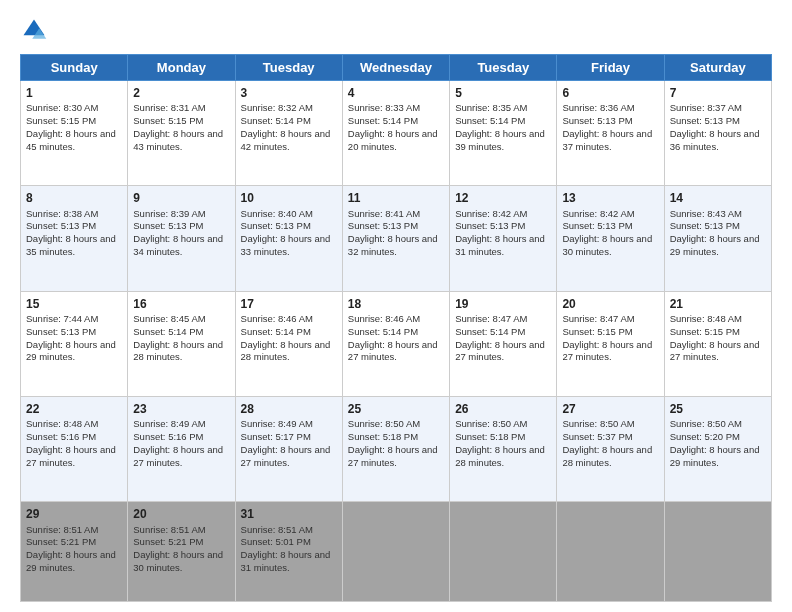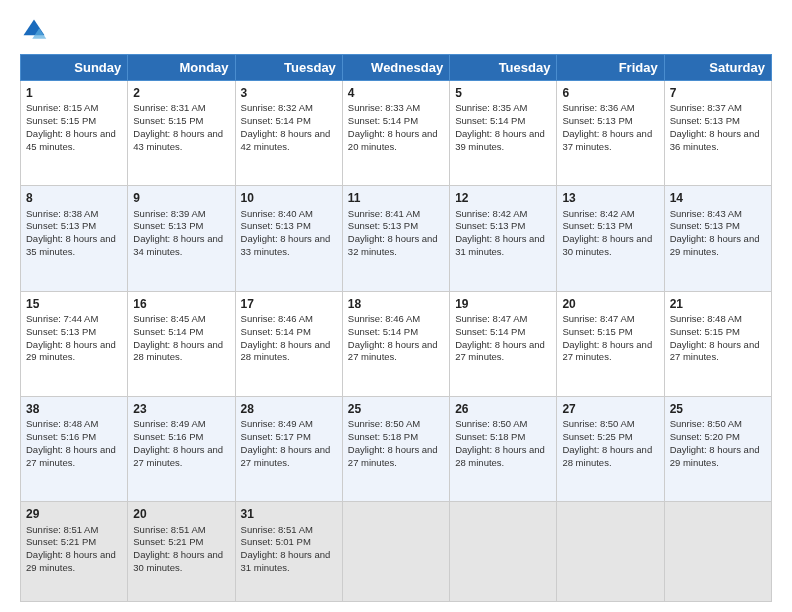--- a/index.html
+++ b/index.html
@@ -66,39 +66,39 @@
       border: 1px solid #ccc;
       border-collapse: collapse;
       width: 100%;
       table-layout: fixed;
     }
     .calendar th {
       background: #2a6db5;
       color: #fff;
       font-size: 13px;
       font-weight: bold;
-      text-align: right;
+      text-align: center;
       padding: 5px 6px;
       border: 1px solid #4a8dcf;
     }
     .calendar td {
       vertical-align: top;
       border: 1px solid #ccc;
       padding: 4px 5px;
       font-size: 9.5px;
       color: #333;
       line-height: 1.35;
       width: calc(100% / 7);
     }
     .calendar tr.week-row td {
       height: 82px;
     }
     .calendar tr.last-row td {
       height: 66px;
-      background: #e5e5e5;
+      background: #a3a3a3;
     }
     .day-num {
       font-size: 12px;
       font-weight: bold;
       color: #222;
       display: block;
       margin-bottom: 1px;
     }
     .empty-cell {
       background: #f5f5f5;
@@ -135,21 +135,21 @@
           <th>Monday</th>
           <th>Tuesday</th>
           <th>Wednesday</th>
           <th>Tuesday</th>
           <th>Friday</th>
           <th>Saturday</th>
         </tr>
     </thead>
     <tbody id="calendar-body">
     <tr class="week-row">
-          <td><span class="day-num">1</span><span>Sunrise: 8:15 AM</span><br><span>Sunset: 5:15 PM</span><br><span>Daylight: 8 hours and 45 minutes.</span></td>
+          <td><span class="day-num">1</span><span>Sunrise: 8:30 AM</span><br><span>Sunset: 5:15 PM</span><br><span>Daylight: 8 hours and 45 minutes.</span></td>
           <td><span class="day-num">2</span><span>Sunrise: 8:31 AM</span><br><span>Sunset: 5:15 PM</span><br><span>Daylight: 8 hours and 43 minutes.</span></td>
           <td><span class="day-num">3</span><span>Sunrise: 8:32 AM</span><br><span>Sunset: 5:14 PM</span><br><span>Daylight: 8 hours and 42 minutes.</span></td>
           <td><span class="day-num">4</span><span>Sunrise: 8:33 AM</span><br><span>Sunset: 5:14 PM</span><br><span>Daylight: 8 hours and 20 minutes.</span></td>
           <td><span class="day-num">5</span><span>Sunrise: 8:35 AM</span><br><span>Sunset: 5:14 PM</span><br><span>Daylight: 8 hours and 39 minutes.</span></td>
           <td><span class="day-num">6</span><span>Sunrise: 8:36 AM</span><br><span>Sunset: 5:13 PM</span><br><span>Daylight: 8 hours and 37 minutes.</span></td>
           <td><span class="day-num">7</span><span>Sunrise: 8:37 AM</span><br><span>Sunset: 5:13 PM</span><br><span>Daylight: 8 hours and 36 minutes.</span></td>
         </tr>
         <tr class="week-row alt-row">
           <td><span class="day-num">8</span><span>Sunrise: 8:38 AM</span><br><span>Sunset: 5:13 PM</span><br><span>Daylight: 8 hours and 35 minutes.</span></td>
           <td><span class="day-num">9</span><span>Sunrise: 8:39 AM</span><br><span>Sunset: 5:13 PM</span><br><span>Daylight: 8 hours and 34 minutes.</span></td>
@@ -162,26 +162,26 @@
         <tr class="week-row">
           <td><span class="day-num">15</span><span>Sunrise: 7:44 AM</span><br><span>Sunset: 5:13 PM</span><br><span>Daylight: 8 hours and 29 minutes.</span></td>
           <td><span class="day-num">16</span><span>Sunrise: 8:45 AM</span><br><span>Sunset: 5:14 PM</span><br><span>Daylight: 8 hours and 28 minutes.</span></td>
           <td><span class="day-num">17</span><span>Sunrise: 8:46 AM</span><br><span>Sunset: 5:14 PM</span><br><span>Daylight: 8 hours and 28 minutes.</span></td>
           <td><span class="day-num">18</span><span>Sunrise: 8:46 AM</span><br><span>Sunset: 5:14 PM</span><br><span>Daylight: 8 hours and 27 minutes.</span></td>
           <td><span class="day-num">19</span><span>Sunrise: 8:47 AM</span><br><span>Sunset: 5:14 PM</span><br><span>Daylight: 8 hours and 27 minutes.</span></td>
           <td><span class="day-num">20</span><span>Sunrise: 8:47 AM</span><br><span>Sunset: 5:15 PM</span><br><span>Daylight: 8 hours and 27 minutes.</span></td>
           <td><span class="day-num">21</span><span>Sunrise: 8:48 AM</span><br><span>Sunset: 5:15 PM</span><br><span>Daylight: 8 hours and 27 minutes.</span></td>
         </tr>
         <tr class="week-row alt-row">
-          <td><span class="day-num">38</span><span>Sunrise: 8:48 AM</span><br><span>Sunset: 5:16 PM</span><br><span>Daylight: 8 hours and 27 minutes.</span></td>
+          <td><span class="day-num">22</span><span>Sunrise: 8:48 AM</span><br><span>Sunset: 5:16 PM</span><br><span>Daylight: 8 hours and 27 minutes.</span></td>
           <td><span class="day-num">23</span><span>Sunrise: 8:49 AM</span><br><span>Sunset: 5:16 PM</span><br><span>Daylight: 8 hours and 27 minutes.</span></td>
           <td><span class="day-num">28</span><span>Sunrise: 8:49 AM</span><br><span>Sunset: 5:17 PM</span><br><span>Daylight: 8 hours and 27 minutes.</span></td>
           <td><span class="day-num">25</span><span>Sunrise: 8:50 AM</span><br><span>Sunset: 5:18 PM</span><br><span>Daylight: 8 hours and 27 minutes.</span></td>
           <td><span class="day-num">26</span><span>Sunrise: 8:50 AM</span><br><span>Sunset: 5:18 PM</span><br><span>Daylight: 8 hours and 28 minutes.</span></td>
-          <td><span class="day-num">27</span><span>Sunrise: 8:50 AM</span><br><span>Sunset: 5:25 PM</span><br><span>Daylight: 8 hours and 28 minutes.</span></td>
+          <td><span class="day-num">27</span><span>Sunrise: 8:50 AM</span><br><span>Sunset: 5:37 PM</span><br><span>Daylight: 8 hours and 28 minutes.</span></td>
           <td><span class="day-num">25</span><span>Sunrise: 8:50 AM</span><br><span>Sunset: 5:20 PM</span><br><span>Daylight: 8 hours and 29 minutes.</span></td>
         </tr>
         <tr class="last-row">
           <td><span class="day-num">29</span><span>Sunrise: 8:51 AM</span><br><span>Sunset: 5:21 PM</span><br><span>Daylight: 8 hours and 29 minutes.</span></td>
           <td><span class="day-num">20</span><span>Sunrise: 8:51 AM</span><br><span>Sunset: 5:21 PM</span><br><span>Daylight: 8 hours and 30 minutes.</span></td>
           <td><span class="day-num">31</span><span>Sunrise: 8:51 AM</span><br><span>Sunset: 5:01 PM</span><br><span>Daylight: 8 hours and 31 minutes.</span></td>
           <td class="empty-cell"></td>
           <td class="empty-cell"></td>
           <td class="empty-cell"></td>
           <td class="empty-cell"></td>

